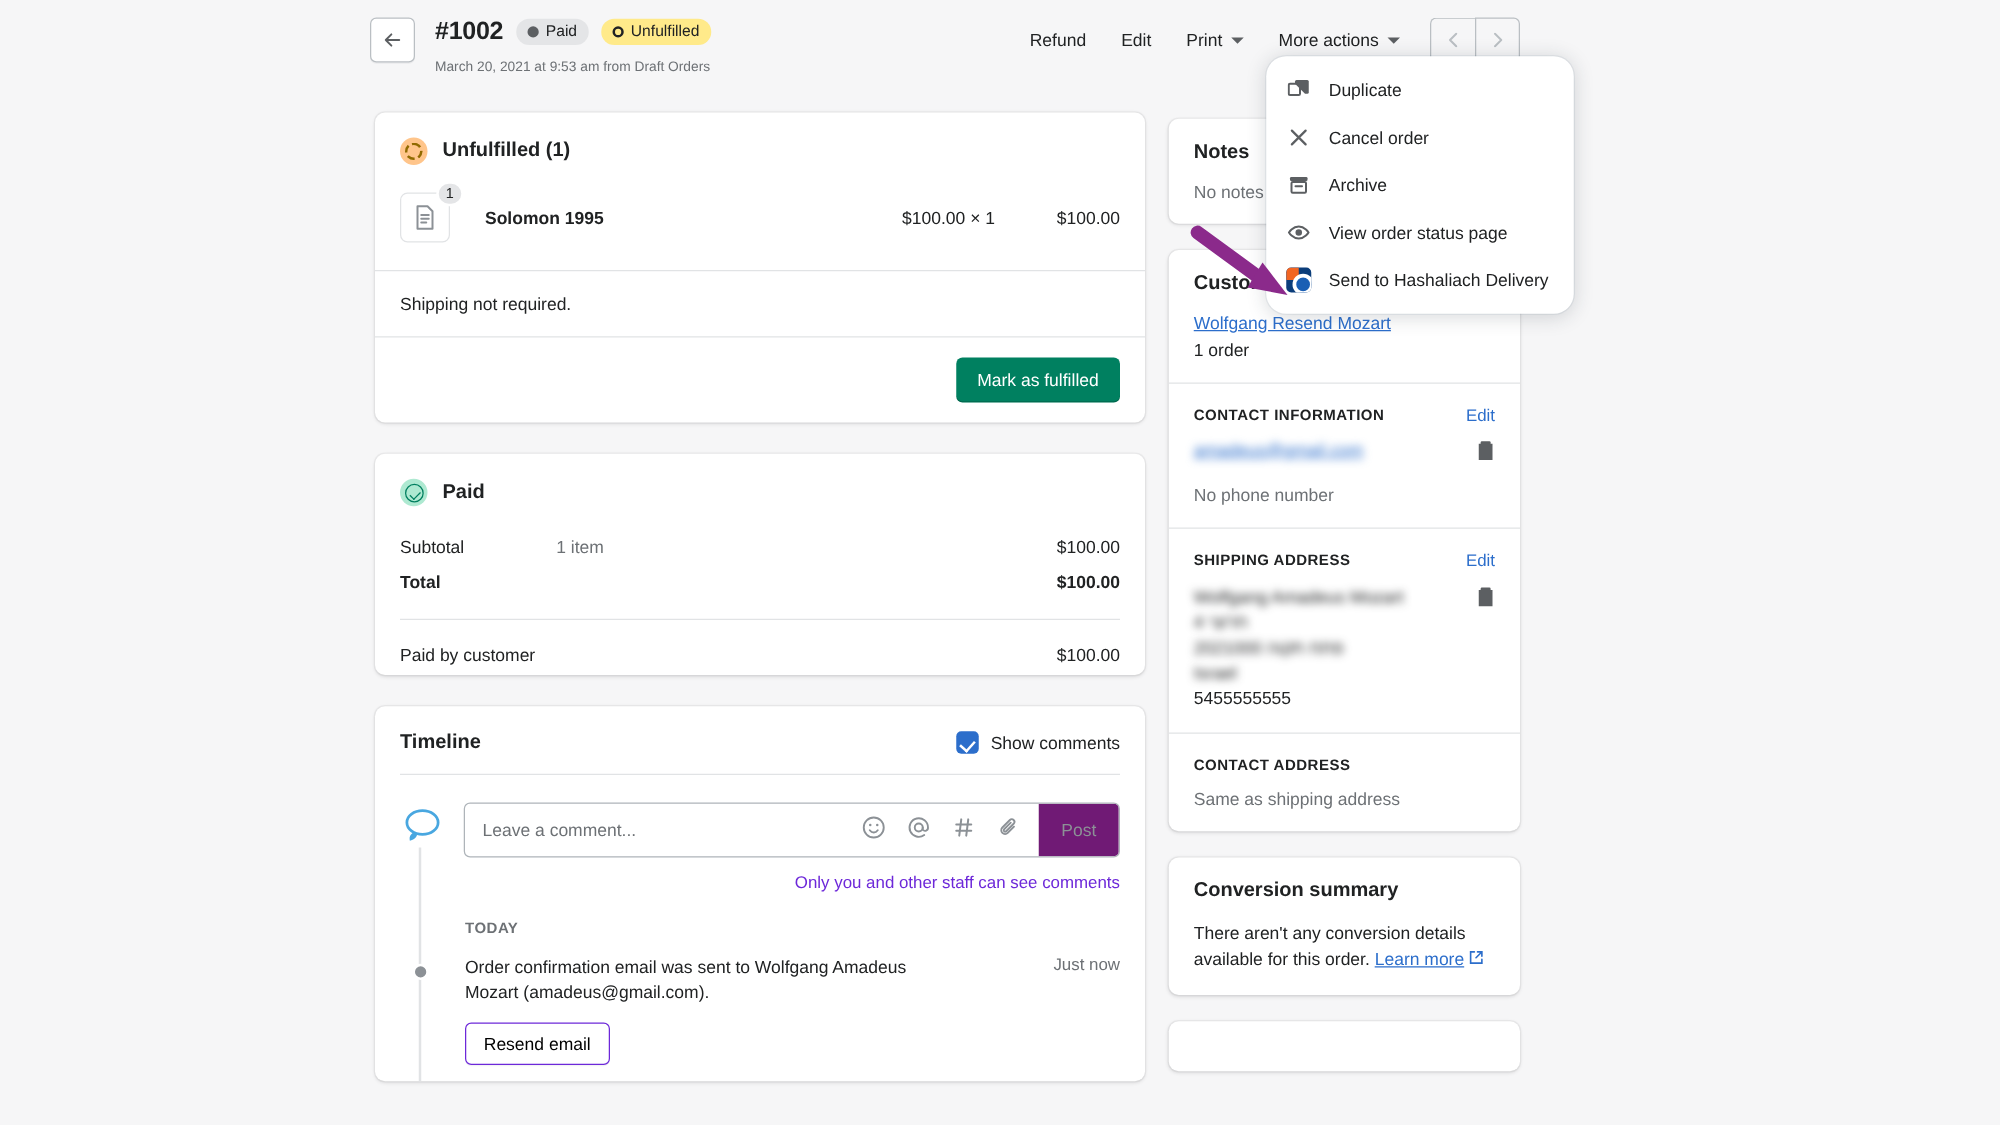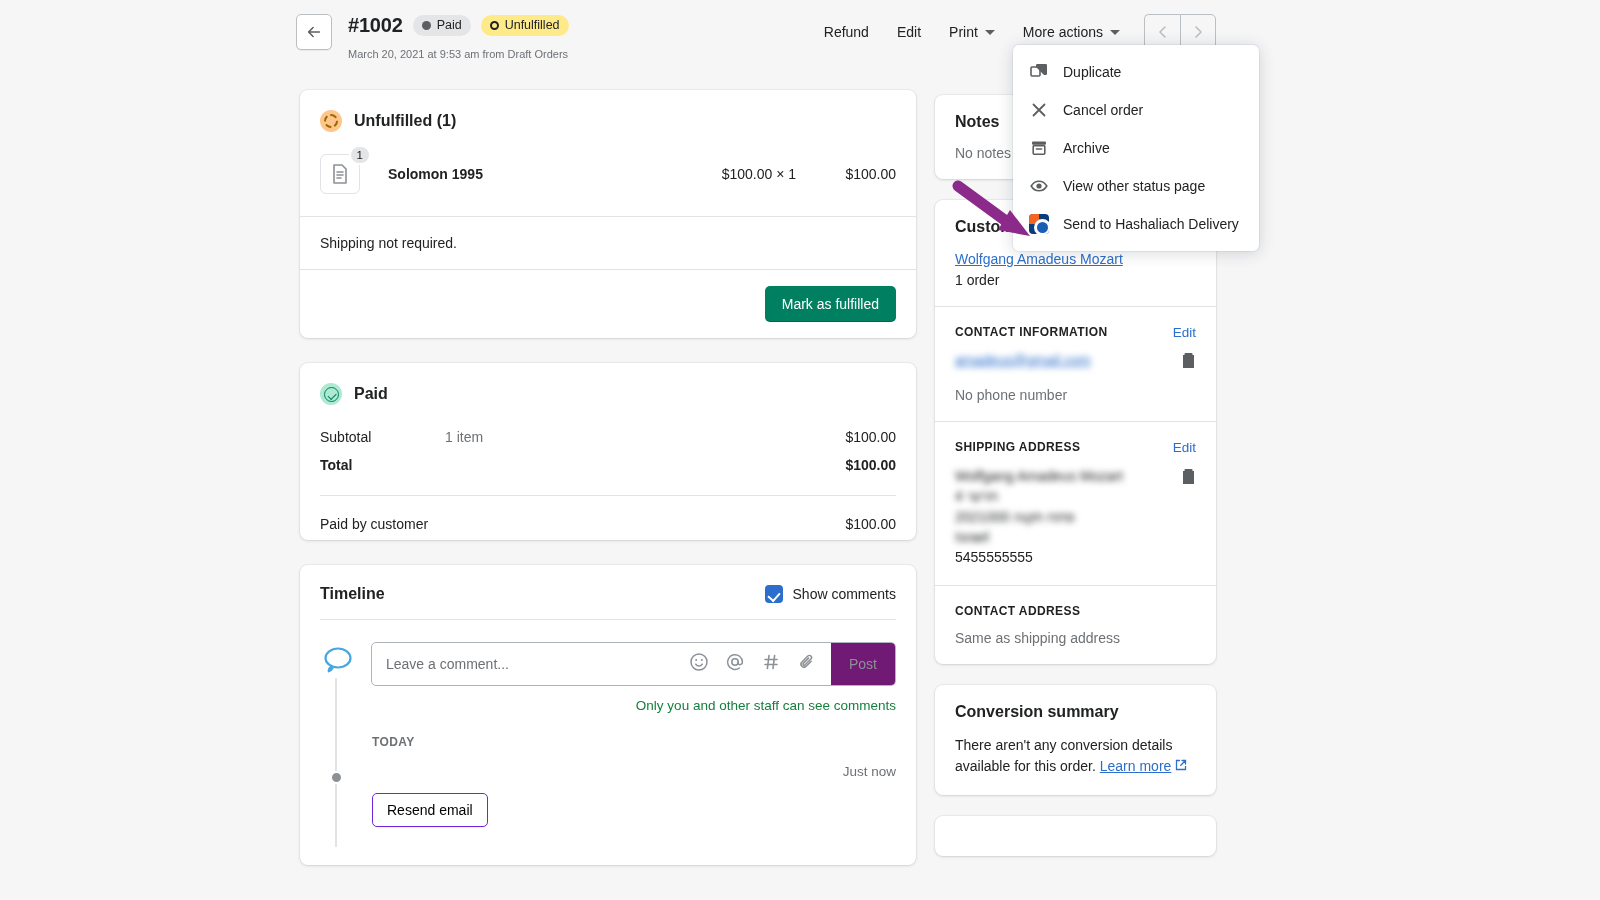--- a/index.html
+++ b/index.html
@@ -45,21 +45,21 @@
   .pager button {
     width: 36px; height: 36px; background: #f6f6f7; border: 1px solid #babfc3;
     display: flex; align-items: center; justify-content: center; cursor: pointer;
   }
   .pager button:first-child { border-radius: 5px 0 0 5px; border-right: none; }
   .pager button:last-child { border-radius: 0 5px 5px 0; }
 
   
   .dropdown {
     position: absolute; left: 1013px; top: 45px; width: 246px;
-    background: #fff; border-radius: 6px;
+    background: #fff; border-radius: 16px;
     box-shadow: 0 0 0 1px rgba(6,44,82,.06), 0 2px 16px rgba(33,43,54,.18);
     padding: 8px 0; z-index: 40;
   }
   .menu-item {
     display: flex; align-items: center; gap: 14px;
     padding: 9px 16px; font-size: 14px; color: #202223; cursor: pointer;
   }
   .mi-icon { width: 20px; height: 20px; display: flex; align-items: center; justify-content: center; flex: none; }
 
   .hash-icon {
@@ -155,21 +155,21 @@
   .comment-box {
     flex: 1; height: 44px; border: 1px solid #aeb4b9; border-radius: 5px; background: #fff;
     display: flex; align-items: center; padding-left: 14px; overflow: hidden;
   }
   .comment-ph { font-size: 14px; color: #6d7175; }
   .cb-icons { margin-left: auto; display: flex; align-items: center; gap: 16px; padding-right: 14px; }
   .post-btn {
     background: #701a75; color: #8c9196; border: none; height: 42px; padding: 0 18px;
     font-size: 14px; font-family: inherit; cursor: pointer;
   }
-  .only-staff { text-align: right; font-size: 13.5px; color: #15803d; padding: 12px 0 0 0; }
+  .only-staff { text-align: right; font-size: 13.5px; color: #6d28d9; padding: 12px 0 0 0; }
   .tl-day { font-size: 12px; font-weight: 600; color: #6d7175; letter-spacing: .4px; padding: 22px 0 0 52px; }
   .tl-event { display: flex; align-items: flex-start; padding: 14px 0 0 0; position: relative; }
   .tl-dot { position: absolute; left: 10px; top: 22px; width: 13px; height: 13px; border-radius: 50%; background: #8c9196; border: 2px solid #fff; }
   .tl-text { padding-left: 52px; font-size: 14px; line-height: 1.45; max-width: 430px; }
   .tl-time { margin-left: auto; font-size: 13.5px; color: #6d7175; padding-top: 1px; }
   .btn-plain {
     margin: 14px 0 0 52px; background: #fff; border: 1px solid #6d28d9; border-radius: 5px;
     padding: 8px 14px; font-size: 14px; font-family: inherit; cursor: pointer;
     box-shadow: 0 1px 0 rgba(22,29,37,.05);
   }
@@ -354,41 +354,42 @@
             <button class="post-btn">Post</button>
           </div>
         </div>
 
         <div class="only-staff">Only you and other staff can see comments</div>
 
         <div class="tl-day">TODAY</div>
 
         <div class="tl-event">
           <span class="tl-dot"></span>
+          <span class="tl-text">Order confirmation email was sent to Wolfgang Amadeus Mozart (amadeus@gmail.com).</span>
           <span class="tl-time">Just now</span>
         </div>
         <button class="btn-plain">Resend email</button>
       </div>
     </div>
   </div>
 
   <div class="side-col">
 
     <div class="card sb-card">
       <div class="sb-sec">
         <div class="sb-title">Notes</div>
         <div class="sb-muted">No notes</div>
       </div>
     </div>
 
     <div class="card sb-card">
       <div class="sb-sec">
         <div class="sb-title">Customer</div>
         <div style="margin-top:14px;">
-          <a class="link">Wolfgang Amadeus Mozart</a>
+          <a class="link">Wolfgang Resend Mozart</a>
         </div>
         <div style="font-size:14px;margin-top:4px;">1 order</div>
       </div>
       <div class="divider"></div>
 
       <div class="sb-sec sb-body-rel">
         <div class="sb-head-row">
           <span class="sb-label">CONTACT INFORMATION</span>
           <a class="link-plain">Edit</a>
         </div>
@@ -479,21 +480,21 @@
       </span>
       <span>Archive</span>
     </div>
     <div class="menu-item">
       <span class="mi-icon">
         <svg width="18" height="18" viewBox="0 0 18 18">
           <path d="M1.2 9S4 4.2 9 4.2 16.8 9 16.8 9 14 13.8 9 13.8 1.2 9 1.2 9z" fill="none" stroke="#5c5f62" stroke-width="1.6"></path>
           <circle cx="9" cy="9" r="2.6" fill="#5c5f62"></circle>
         </svg>
       </span>
-      <span>View other status page</span>
+      <span>View order status page</span>
     </div>
     <div class="menu-item">
       <span class="mi-icon">
         <span class="hash-icon"></span>
       </span>
       <span>Send to Hashaliach Delivery</span>
     </div>
   </div>
 
   <div class="arrow-ann">

